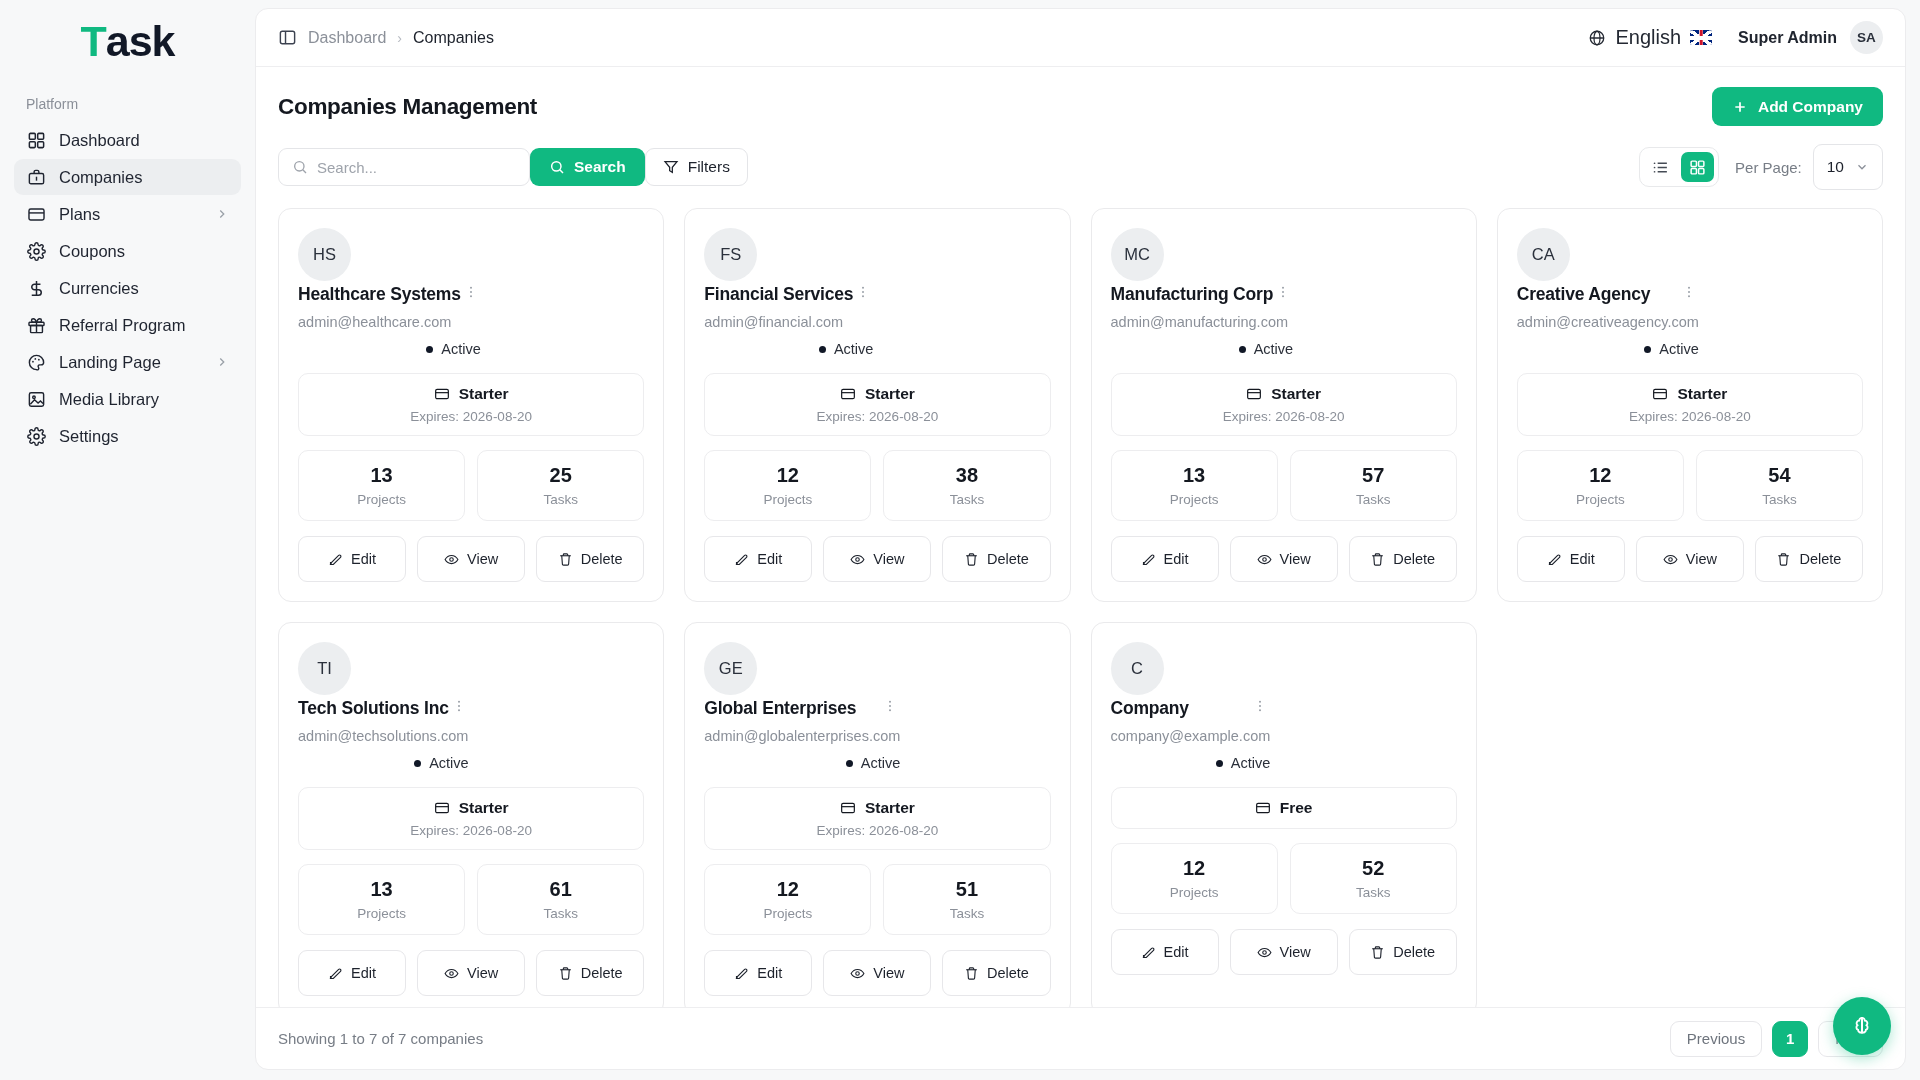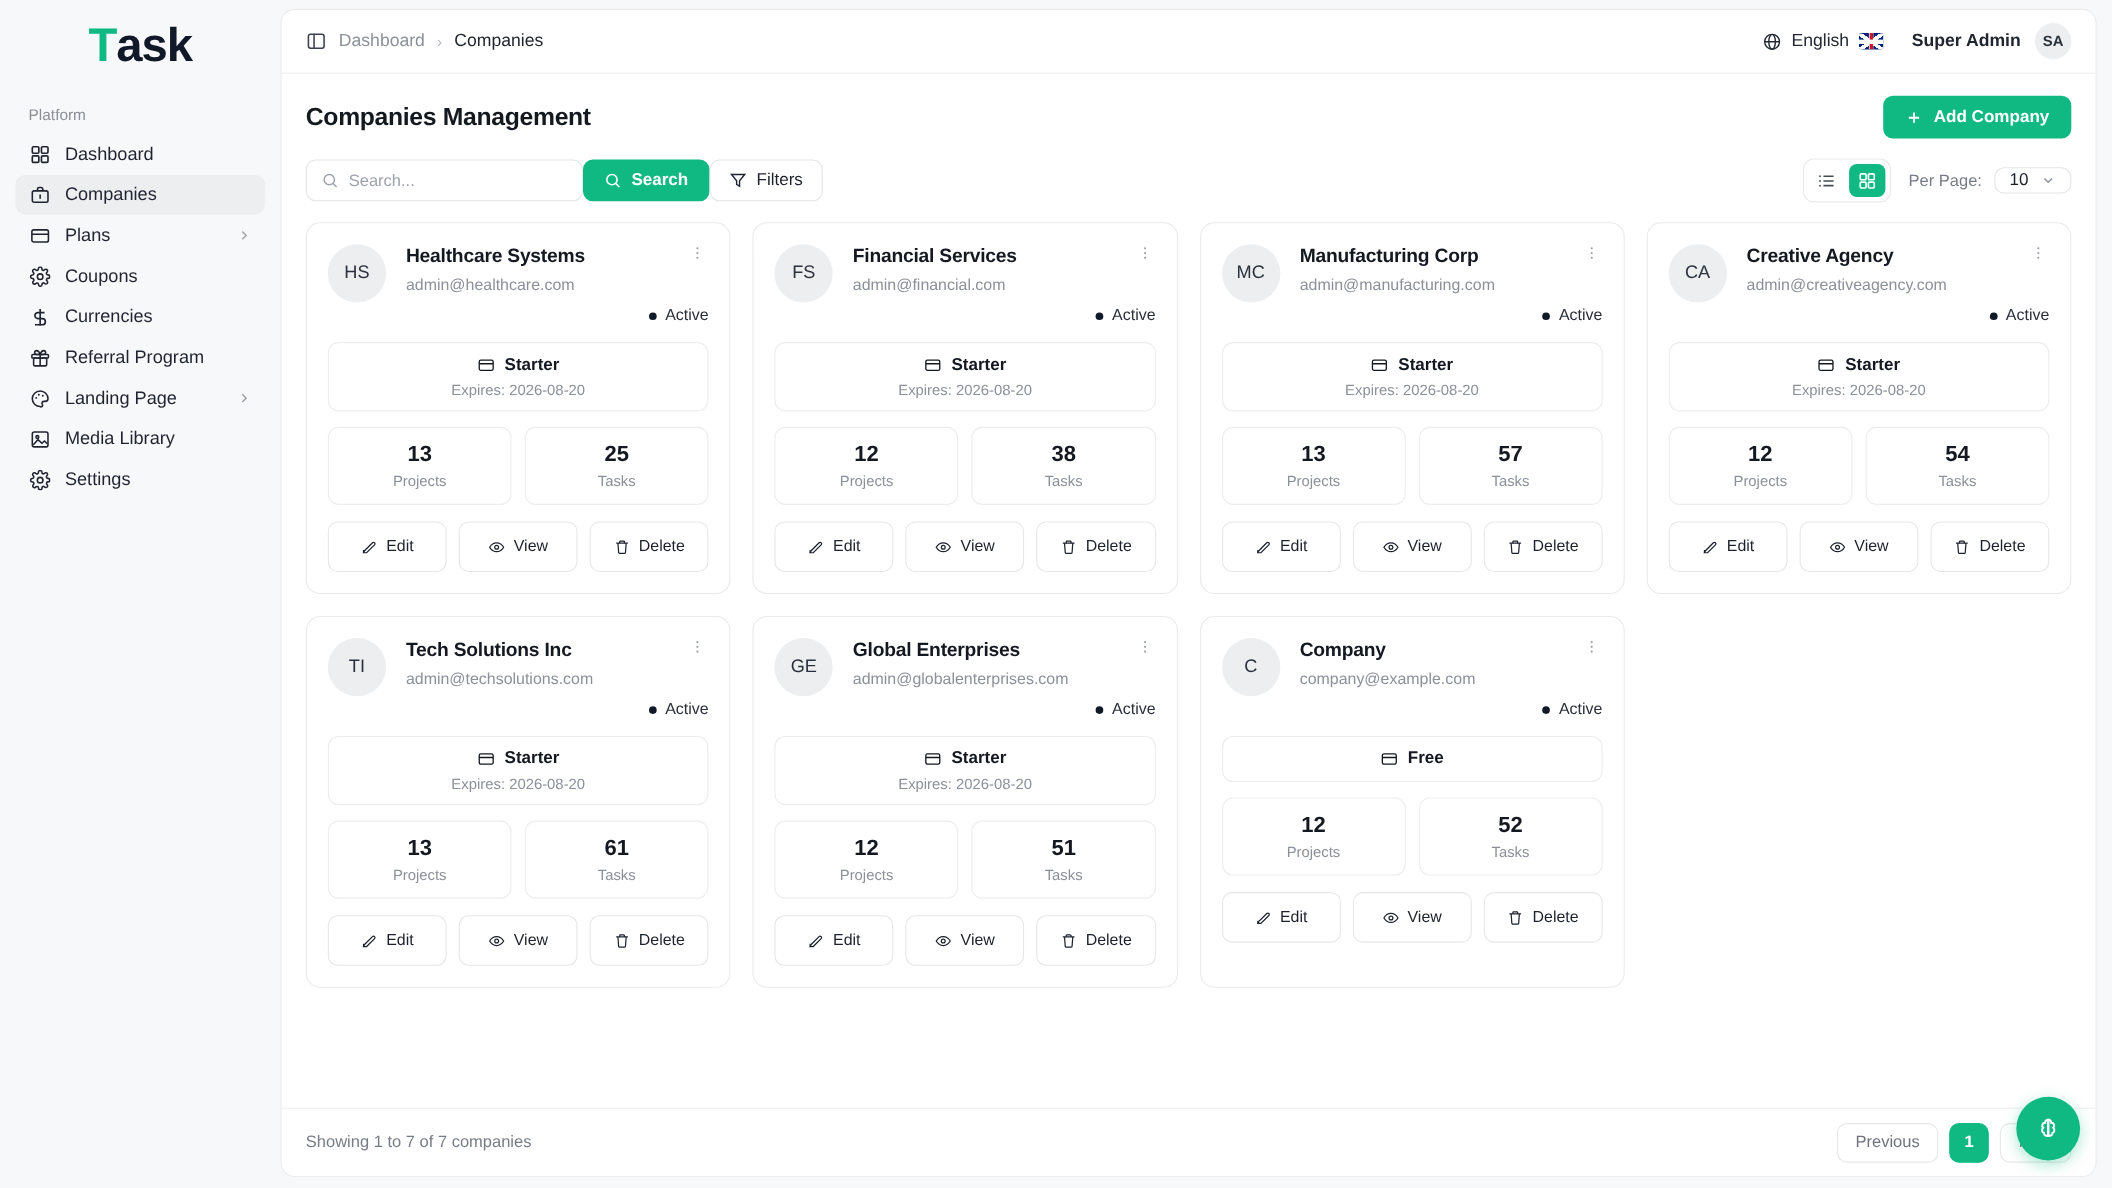--- a/index.html
+++ b/index.html
@@ -57,21 +57,21 @@
     height: 58px; border-bottom: 1px solid #eeeef0;
     display: flex; align-items: center; padding: 0 22px;
     flex: 0 0 58px;
   }
   .crumbs { display: flex; align-items: center; gap: 11px; font-size: 16px; }
   .crumbs .panel-icon { color: #3c4250; display: flex; }
   .crumbs .muted { color: #8b9099; cursor: pointer; }
   .crumbs .sep { color: #b6bac1; font-size: 14px; }
   .crumbs .cur { color: #1d222c; }
   .topbar-right { margin-left: auto; display: flex; align-items: center; gap: 26px; }
-  .lang { display: flex; align-items: center; gap: 9px; font-size: 16px; color: #242933; cursor: pointer; }
+  .lang { display: flex; align-items: center; gap: 9px; font-size: 20px; color: #242933; cursor: pointer; }
   .flag {
     width: 22px; height: 15px; border-radius: 2px; overflow: hidden;
     position: relative; background: #00247d; flex: 0 0 22px;
   }
   .flag::before, .flag::after {
     content:""; position:absolute; left:0; right:0; top:50%;
     transform: translateY(-50%);
   }
   .flag::before { height: 15px; background:
       linear-gradient(to bottom right, transparent 43%, #fff 43%, #fff 57%, transparent 57%),
@@ -128,34 +128,34 @@
   }
   .vt-btn {
     width: 33px; height: 30px; border-radius: 7px; display: flex;
     align-items: center; justify-content: center; cursor: pointer;
     color: #454b55; background: transparent; border: none;
   }
   .vt-btn.active { background: #10b981; color: #fff; }
   .perpage { display: flex; align-items: center; gap: 11px; font-size: 15px; color: #777d86; }
   .perpage-sel {
     display: flex; align-items: center; gap: 11px; border: 1px solid #e4e5e8;
-    border-radius: 9px; height: 24px; padding: 0 13px; color: #1d222c;
+    border-radius: 9px; height: 46px; padding: 0 13px; color: #1d222c;
     font-size: 15.5px; cursor: pointer; background: #fff;
   }
 
   
   .grid-scroll { flex: 1; padding: 18px 22px 0 22px; overflow: hidden; }
   .cards {
     display: grid; grid-template-columns: repeat(4, 1fr); gap: 20px;
   }
   .card {
     background: #fff; border: 1px solid #eaeaec; border-radius: 13px;
     padding: 19px; display: flex; flex-direction: column;
   }
-  .card-head { display: flex; gap: 18px; align-items: flex-start; }
+  .card-head { display: flex; gap: 3px; align-items: flex-start; flex-direction: column; }
   .avatar-lg {
     width: 53px; height: 53px; border-radius: 50%; background: #eceef0;
     display: flex; align-items: center; justify-content: center;
     font-size: 16.5px; font-weight: 500; color: #2b313c; flex: 0 0 53px;
   }
   .card-meta { flex: 1; min-width: 0; }
   .card-title-row { display: flex; align-items: flex-start; }
   .card-title {
     font-size: 17.5px; font-weight: 700; color: #141820; letter-spacing: -0.2px;
     line-height: 1.2; flex: 1;

